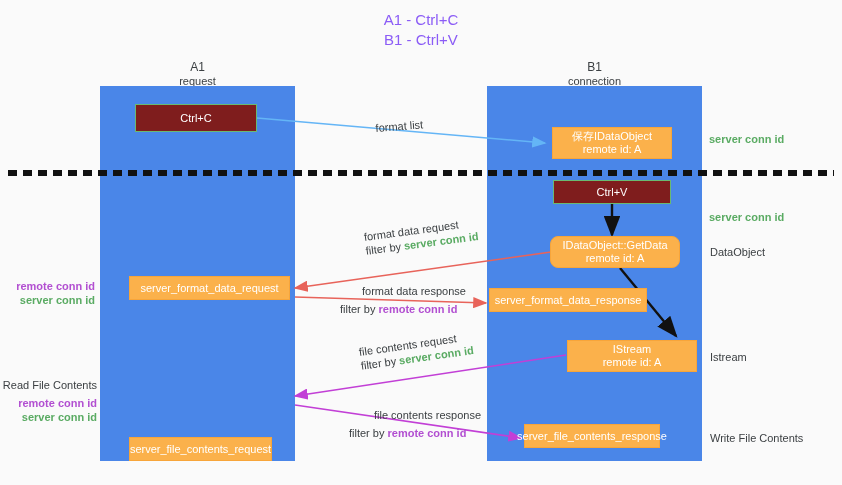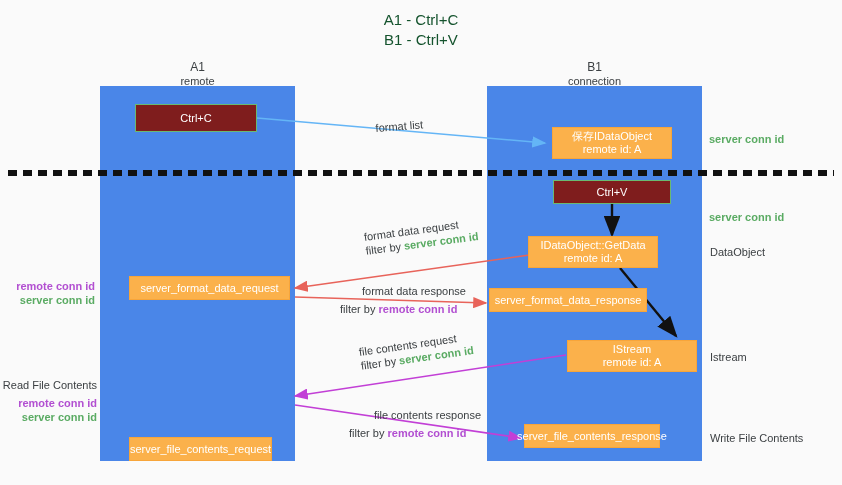--- a/index.html
+++ b/index.html
@@ -8,21 +8,21 @@
     background:#fafafa;
     font-family:"Liberation Sans","DejaVu Sans",sans-serif;
     overflow:hidden;
     position:relative;
   }
   #stage{position:absolute;inset:0;}
 
   
   .title-block{
     position:absolute;left:0;right:0;top:10px;
-    text-align:center;color:#14532d;font-size:15px;line-height:20px;
+    text-align:center;color:#8b5cf6;font-size:15px;line-height:20px;
   }
   .col-header{
     position:absolute;text-align:center;color:#3c4043;
     font-size:12px;line-height:14px;
   }
   .col-header .sub{font-size:11px;}
 
   
   .lane{position:absolute;background:#4a86e8;}
 
@@ -74,21 +74,21 @@
 
 <div id="stage">
 
   <div class="title-block">
     <div>A1 - Ctrl+C</div>
     <div>B1 - Ctrl+V</div>
   </div>
 
   <div class="col-header" style="left:100px;top:60px;width:195px;">
     <div>A1</div>
-    <div class="sub">remote</div>
+    <div class="sub">request</div>
   </div>
   <div class="col-header" style="left:487px;top:60px;width:215px;">
     <div>B1</div>
     <div class="sub">connection</div>
   </div>
 
   <div class="lane" style="left:100px;top:86px;width:195px;height:375px;"></div>
   <div class="lane" style="left:487px;top:86px;width:215px;height:375px;"></div>
 
   <svg class="arrows" viewBox="0 0 842 485">
@@ -128,21 +128,21 @@
 
   <div class="box orange" style="left:552px;top:127px;width:120px;height:32px;">
     <div>保存IDataObject</div>
     <div class="l2">remote id: A</div>
   </div>
 
   <div class="box green" style="left:553px;top:180px;width:118px;height:24px;">
     <div>Ctrl+V</div>
   </div>
 
-  <div class="box orange" style="left:528px;top:236px;width:130px;height:32px;">
+  <div class="box orange" style="left:550px;top:236px;width:130px;height:32px;border-radius:8px;">
     <div>IDataObject::GetData</div>
     <div class="l2">remote id: A</div>
   </div>
 
   <div class="box orange" style="left:129px;top:276px;width:161px;height:24px;">
     <div>server_format_data_request</div>
   </div>
 
   <div class="box orange" style="left:489px;top:288px;width:158px;height:24px;">
     <div>server_format_data_response</div>

